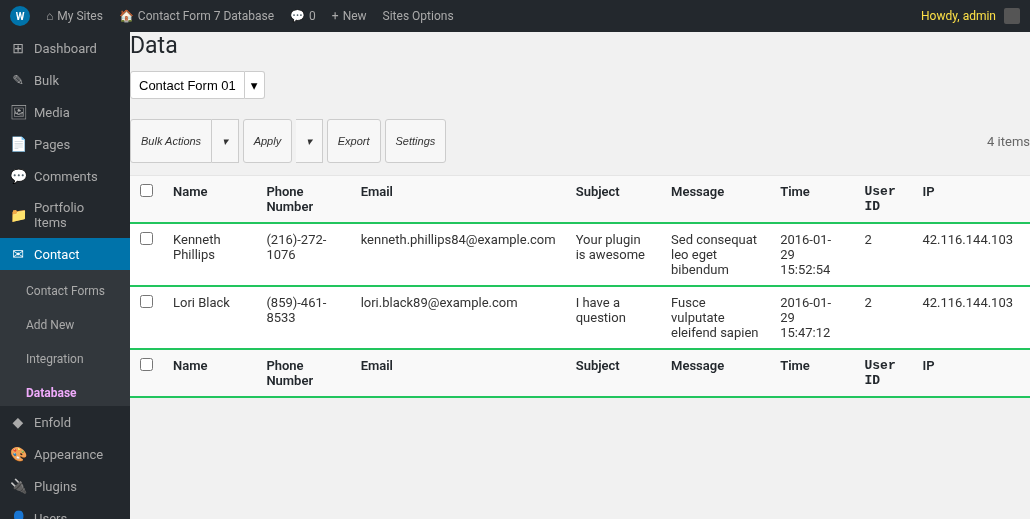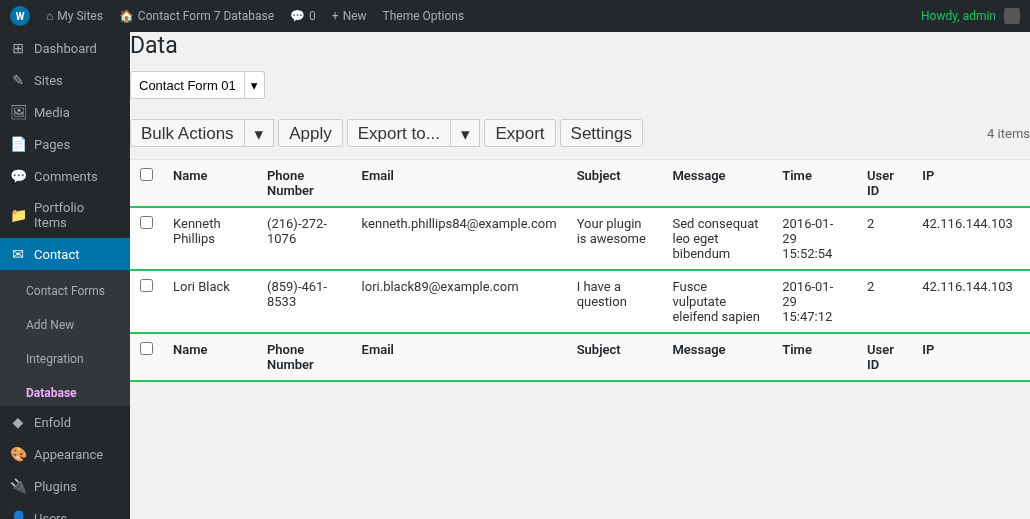--- a/index.html
+++ b/index.html
@@ -2,21 +2,21 @@
 <html><head>
   <meta charset="utf-8">
   <style>
     * { box-sizing: border-box; margin: 0; padding: 0; }
     body { font-family: -apple-system, BlinkMacSystemFont, "Segoe UI", Roboto, sans-serif; font-size: 13px; background: #f1f1f1; color: #333; display: flex; flex-direction: column; height: 519px; overflow: hidden; }
 
     
     .admin-bar { background: #23282d; height: 32px; display: flex; align-items: center; padding: 0 10px; gap: 16px; flex-shrink: 0; }
     .admin-bar-item { color: #aaa; font-size: 12px; display: flex; align-items: center; gap: 4px; cursor: pointer; white-space: nowrap; }
     .admin-bar-logo { width: 20px; height: 20px; background: #0073aa; border-radius: 50%; display: flex; align-items: center; justify-content: center; color: #fff; font-weight: bold; font-size: 10px; flex-shrink: 0; }
-    .admin-bar-right { margin-left: auto; color: #22c55e; font-size: 12px; display: flex; align-items: center; gap: 8px; text-align: right; }
+    .admin-bar-right { margin-left: auto; color: #fde047; font-size: 12px; display: flex; align-items: center; gap: 8px; text-align: right; }
     .admin-bar-avatar { width: 16px; height: 16px; background: #555; border-radius: 2px; }
 
     
     .main-layout { display: flex; flex: 1; overflow: hidden; }
 
     
     .sidebar { width: 130px; background: #23282d; flex-shrink: 0; overflow-y: auto; }
     .sidebar-item { display: flex; align-items: center; gap: 8px; padding: 8px 10px; color: #aaa; cursor: pointer; font-size: 13px; }
     .sidebar-item.active { background: #0073aa; color: #fff; }
     .sidebar-item .icon { font-size: 14px; width: 16px; text-align: center; }
@@ -28,40 +28,40 @@
     .content { flex: 1; background: #f1f1f1; overflow-y: auto; }
 
     
     .page-title { font-size: 23px; font-weight: 400; color: #23282d; margin-bottom: 12px; }
 
     
     .toolbar { display: flex; align-items: center; gap: 4px; margin-bottom: 12px; flex-wrap: wrap; }
     .form-select-wrap { display: flex; align-items: center; margin-bottom: 20px; }
     .select-btn { background: #fff; border: 1px solid #ccc; padding: 4px 8px; font-size: 13px; cursor: pointer; border-radius: 3px 0 0 3px; height: 28px; }
     .select-arrow { background: #fff; border: 1px solid #ccc; border-left: none; padding: 4px 6px; cursor: pointer; border-radius: 0 3px 3px 0; height: 28px; display: flex; align-items: center; }
-    .btn { background: #f7f7f7; border: 1px solid #ccc; padding: 4px 10px; font-size: 17px; cursor: pointer; border-radius: 3px; height: 28px; color: #333; }
+    .btn { background: #f7f7f7; border: 1px solid #ccc; padding: 4px 10px; font-size: 11px; cursor: pointer; border-radius: 3px; height: 44px; color: #333; font-style: italic; }
     .btn-group { display: flex; }
     .btn-group .btn:first-child { border-radius: 3px 0 0 3px; }
     .btn-group .btn:last-child { border-radius: 0; border-left: none; }
     .items-count { margin-left: auto; color: #666; font-size: 13px; }
 
     
     .data-table { width: 100%; border-collapse: collapse; background: #fff; }
     .data-table th, .data-table td { padding: 8px 10px; text-align: left; border-bottom: 2px solid #22c55e; vertical-align: top; }
     .data-table th { background: #f9f9f9; font-weight: 600; color: #23282d; border-top: 1px solid #e5e5e5; }
     .data-table td { font-size: 13px; }
     .cb-col { width: 24px; }
     .check-input { cursor: pointer; }
     .col-name { width: 140px; }
     .col-phone { width: 120px; }
     .col-email { width: 160px; }
     .col-subject { width: 130px; }
     .col-message { width: 160px; }
     .col-time { width: 110px; }
-    .col-userid { width: 70px; }
+    .col-userid { width: 70px; font-family: Liberation Mono, monospace; }
     .col-ip { width: 130px; }
 
     
     ::-webkit-scrollbar { width: 6px; }
     ::-webkit-scrollbar-thumb { background: #ccc; border-radius: 3px; }
   </style>
 </head>
 <body>
 
 <div class="admin-bar">
@@ -76,38 +76,38 @@
   </div>
   <div class="admin-bar-item">
     <span>💬</span>
     <span>0</span>
   </div>
   <div class="admin-bar-item">
     <span>+</span>
     <span>New</span>
   </div>
   <div class="admin-bar-item">
-    <span>Theme Options</span>
+    <span>Sites Options</span>
   </div>
   <div class="admin-bar-right">
     <span>Howdy, admin</span>
     <div class="admin-bar-avatar"></div>
   </div>
 </div>
 
 <div class="main-layout">
 
   <nav class="sidebar">
     <div class="sidebar-item">
       <span class="icon">⊞</span>
       <span>Dashboard</span>
     </div>
     <div class="sidebar-item">
       <span class="icon">✎</span>
-      <span>Sites</span>
+      <span>Bulk</span>
     </div>
     <div class="sidebar-item">
       <span class="icon">🖼</span>
       <span>Media</span>
     </div>
     <div class="sidebar-item">
       <span class="icon">📄</span>
       <span>Pages</span>
     </div>
     <div class="sidebar-item">
@@ -169,21 +169,20 @@
       </button>
     </div>
 
     <div class="toolbar">
       <div class="btn-group">
         <button class="btn">Bulk Actions</button>
         <button class="btn">▾</button>
       </div>
       <button class="btn">Apply</button>
       <div class="btn-group">
-        <button class="btn">Export to...</button>
         <button class="btn">▾</button>
       </div>
       <button class="btn">Export</button>
       <button class="btn">Settings</button>
       <span class="items-count">4 items</span>
     </div>
 
     <table class="data-table">
       <thead>
         <tr>

